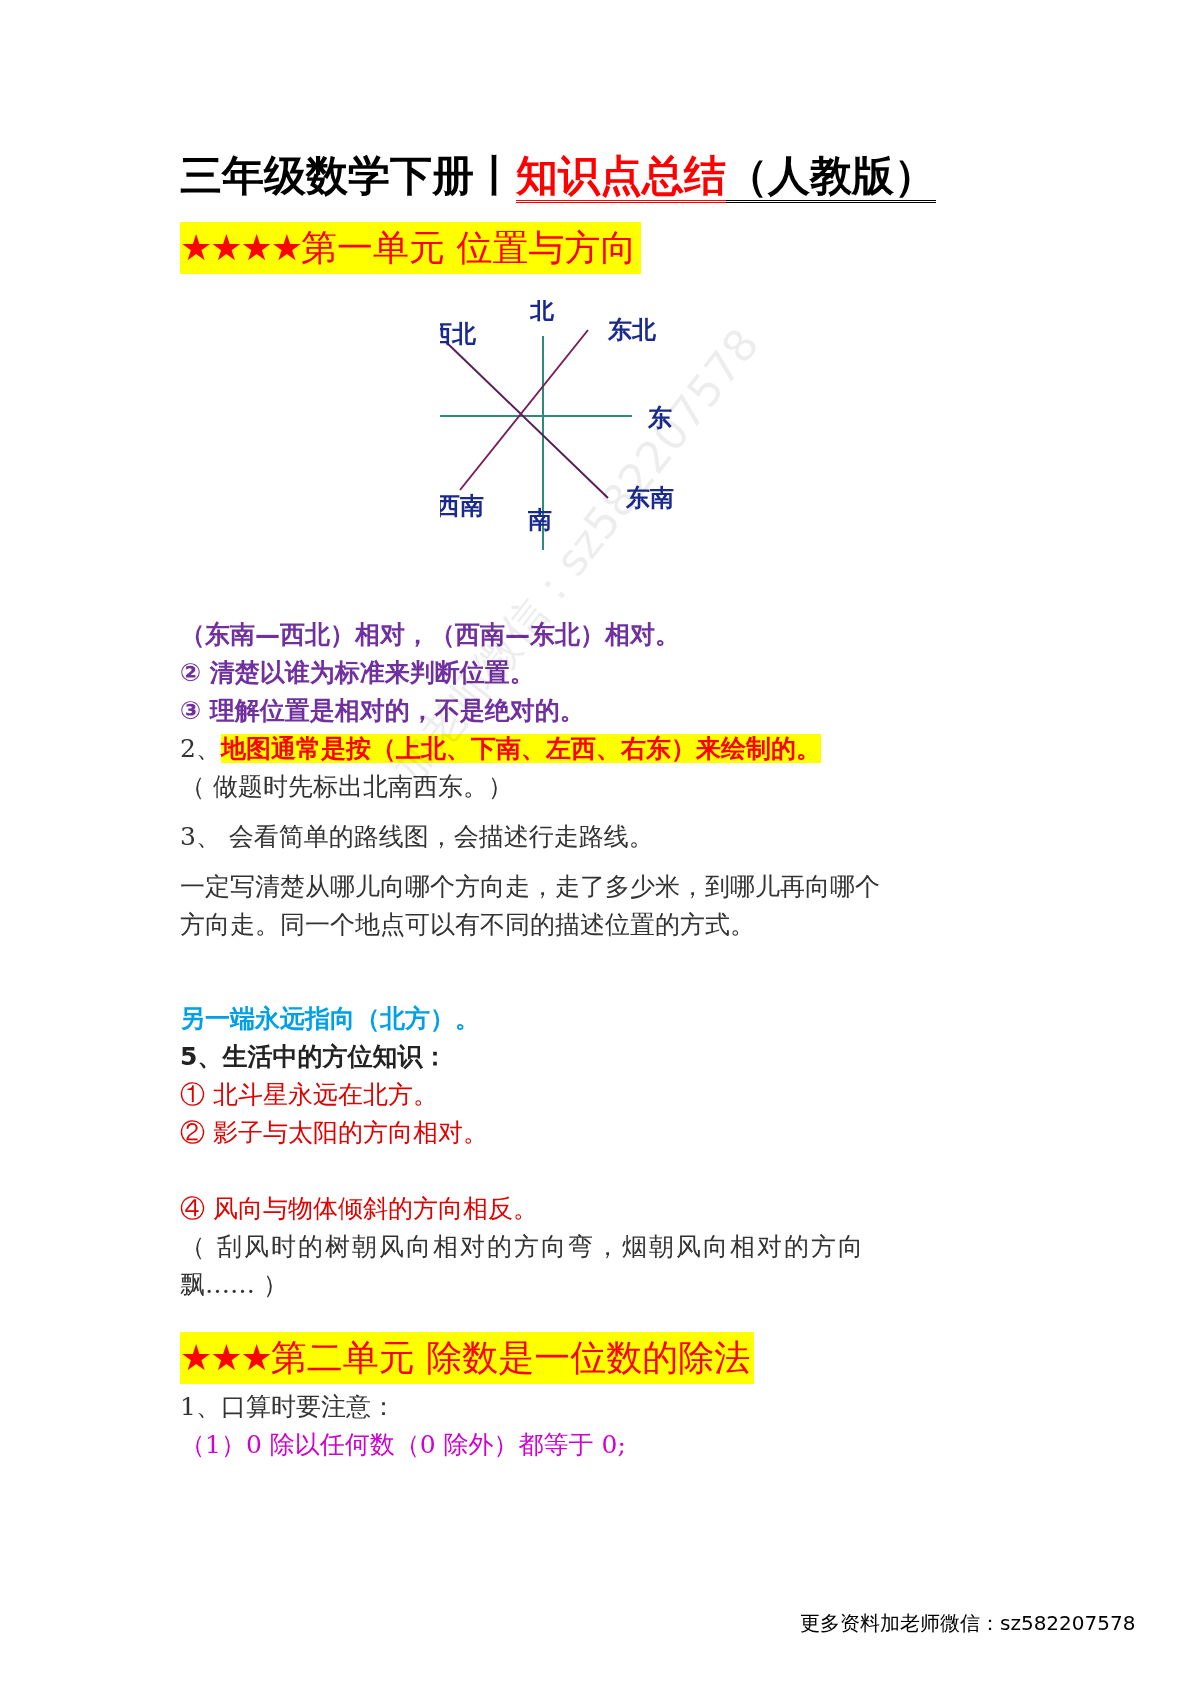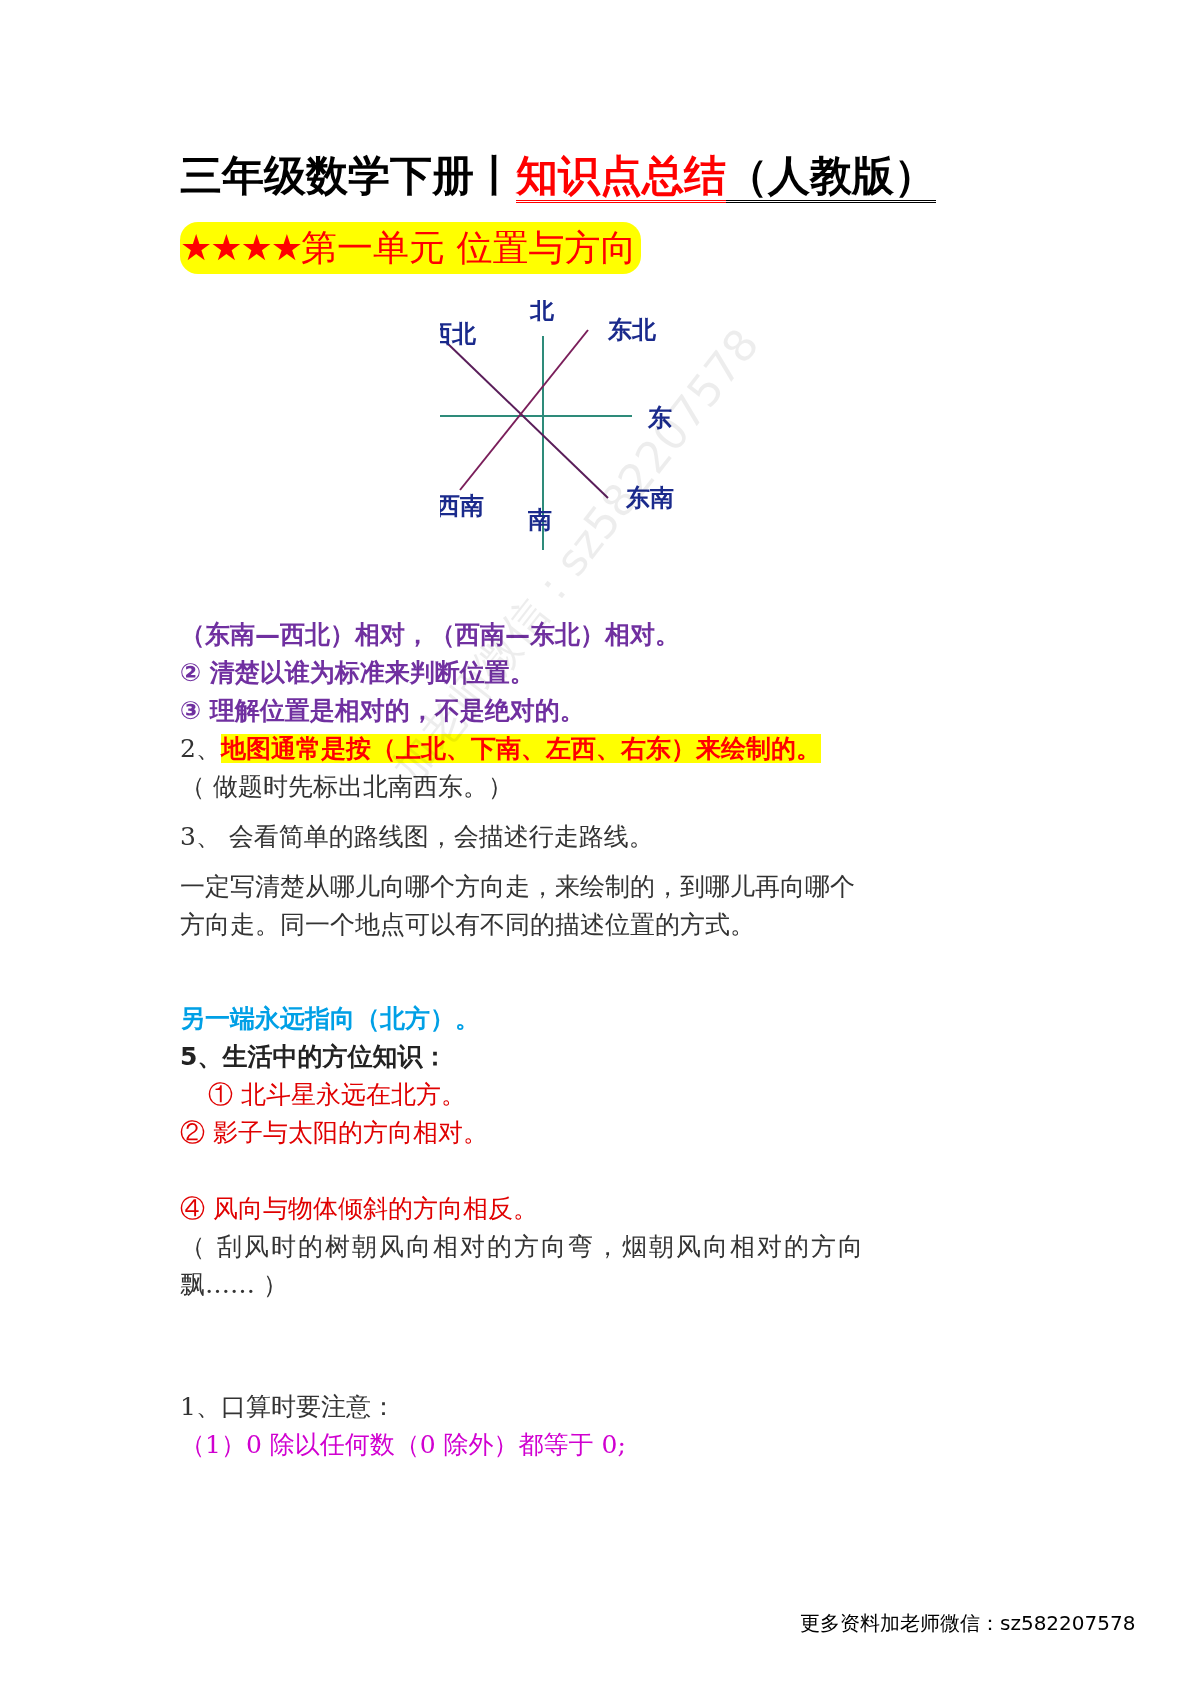--- a/index.html
+++ b/index.html
@@ -37,21 +37,21 @@
 </style>
 </head>
 <body>
 
 <div class="page">
 
   <div class="title">
     <span>三年级数学下册丨</span><span class="red">知识点总结</span><span class="edition">（人教版）</span>
   </div>
 
-  <div class="unit-head" style="top:222px;border-radius:18px;">
+  <div class="unit-head" style="top:222px;">
     <span class="stars">★★★★</span><span>第一单元  位置与方向</span>
   </div>
 
   <svg class="compass" viewBox="0 0 320 280">
     <line x1="103" y1="36" x2="103" y2="250" stroke="#2e8b7a" stroke-width="2"></line>
     <line x1="-18" y1="116" x2="192" y2="116" stroke="#2e8b7a" stroke-width="2"></line>
     <line x1="6" y1="42" x2="168" y2="198" stroke="#5a1e5a" stroke-width="2"></line>
     <line x1="148" y1="30" x2="20" y2="190" stroke="#7a1e5a" stroke-width="2"></line>
     <g fill="#1a2a8c" font-family="DejaVu Serif, serif" font-weight="bold" font-size="24">
       <text x="90" y="18">北</text>
@@ -68,32 +68,35 @@
   <div class="line purple" style="top:618px;">（东南—西北）相对，（西南—东北）相对。</div>
   <div class="line purple" style="top:656px;">②   清楚以谁为标准来判断位置。</div>
   <div class="line purple" style="top:694px;">③   理解位置是相对的，不是绝对的。</div>
 
   <div class="line gray" style="top:732px;">
     <span>2、</span><span class="hl">地图通常是按（上北、下南、左西、右东）来绘制的。</span>
   </div>
   <div class="line gray" style="top:770px;">（    做题时先标出北南西东。）</div>
 
   <div class="line gray" style="top:820px;">3、    会看简单的路线图，会描述行走路线。</div>
-  <div class="line gray" style="top:870px;">一定写清楚从哪儿向哪个方向走，来绘制的，到哪儿再向哪个</div>
+  <div class="line gray" style="top:870px;">一定写清楚从哪儿向哪个方向走，走了多少米，到哪儿再向哪个</div>
   <div class="line gray" style="top:908px;">方向走。同一个地点可以有不同的描述位置的方式。</div>
 
   <div class="line blue" style="top:1002px;">另一端永远指向（北方）。</div>
 
   <div class="line darkbold" style="top:1040px;">5、生活中的方位知识：</div>
-  <div class="line red" style="top:1078px;margin-left:28px;">①   北斗星永远在北方。</div>
+  <div class="line red" style="top:1078px;">①   北斗星永远在北方。</div>
   <div class="line red" style="top:1116px;">②   影子与太阳的方向相对。</div>
   <div class="line red" style="top:1192px;">④   风向与物体倾斜的方向相反。</div>
   <div class="line gray" style="top:1230px; letter-spacing:2px;">（  刮风时的树朝风向相对的方向弯，烟朝风向相对的方向</div>
   <div class="line gray" style="top:1268px;">飘……  ）</div>
 
+  <div class="unit-head" style="top:1332px;">
+    <span class="stars">★★★</span><span>第二单元     除数是一位数的除法</span>
+  </div>
 
   <div class="line gray" style="top:1390px;">1、口算时要注意：</div>
   <div class="line magenta" style="top:1428px;">（1）0 除以任何数（0 除外）都等于 0;</div>
 
   <div class="watermark">加老师微信：sz582207578</div>
 
   <div class="footer">更多资料加老师微信：sz582207578</div>
 </div>
 
 </body></html>

